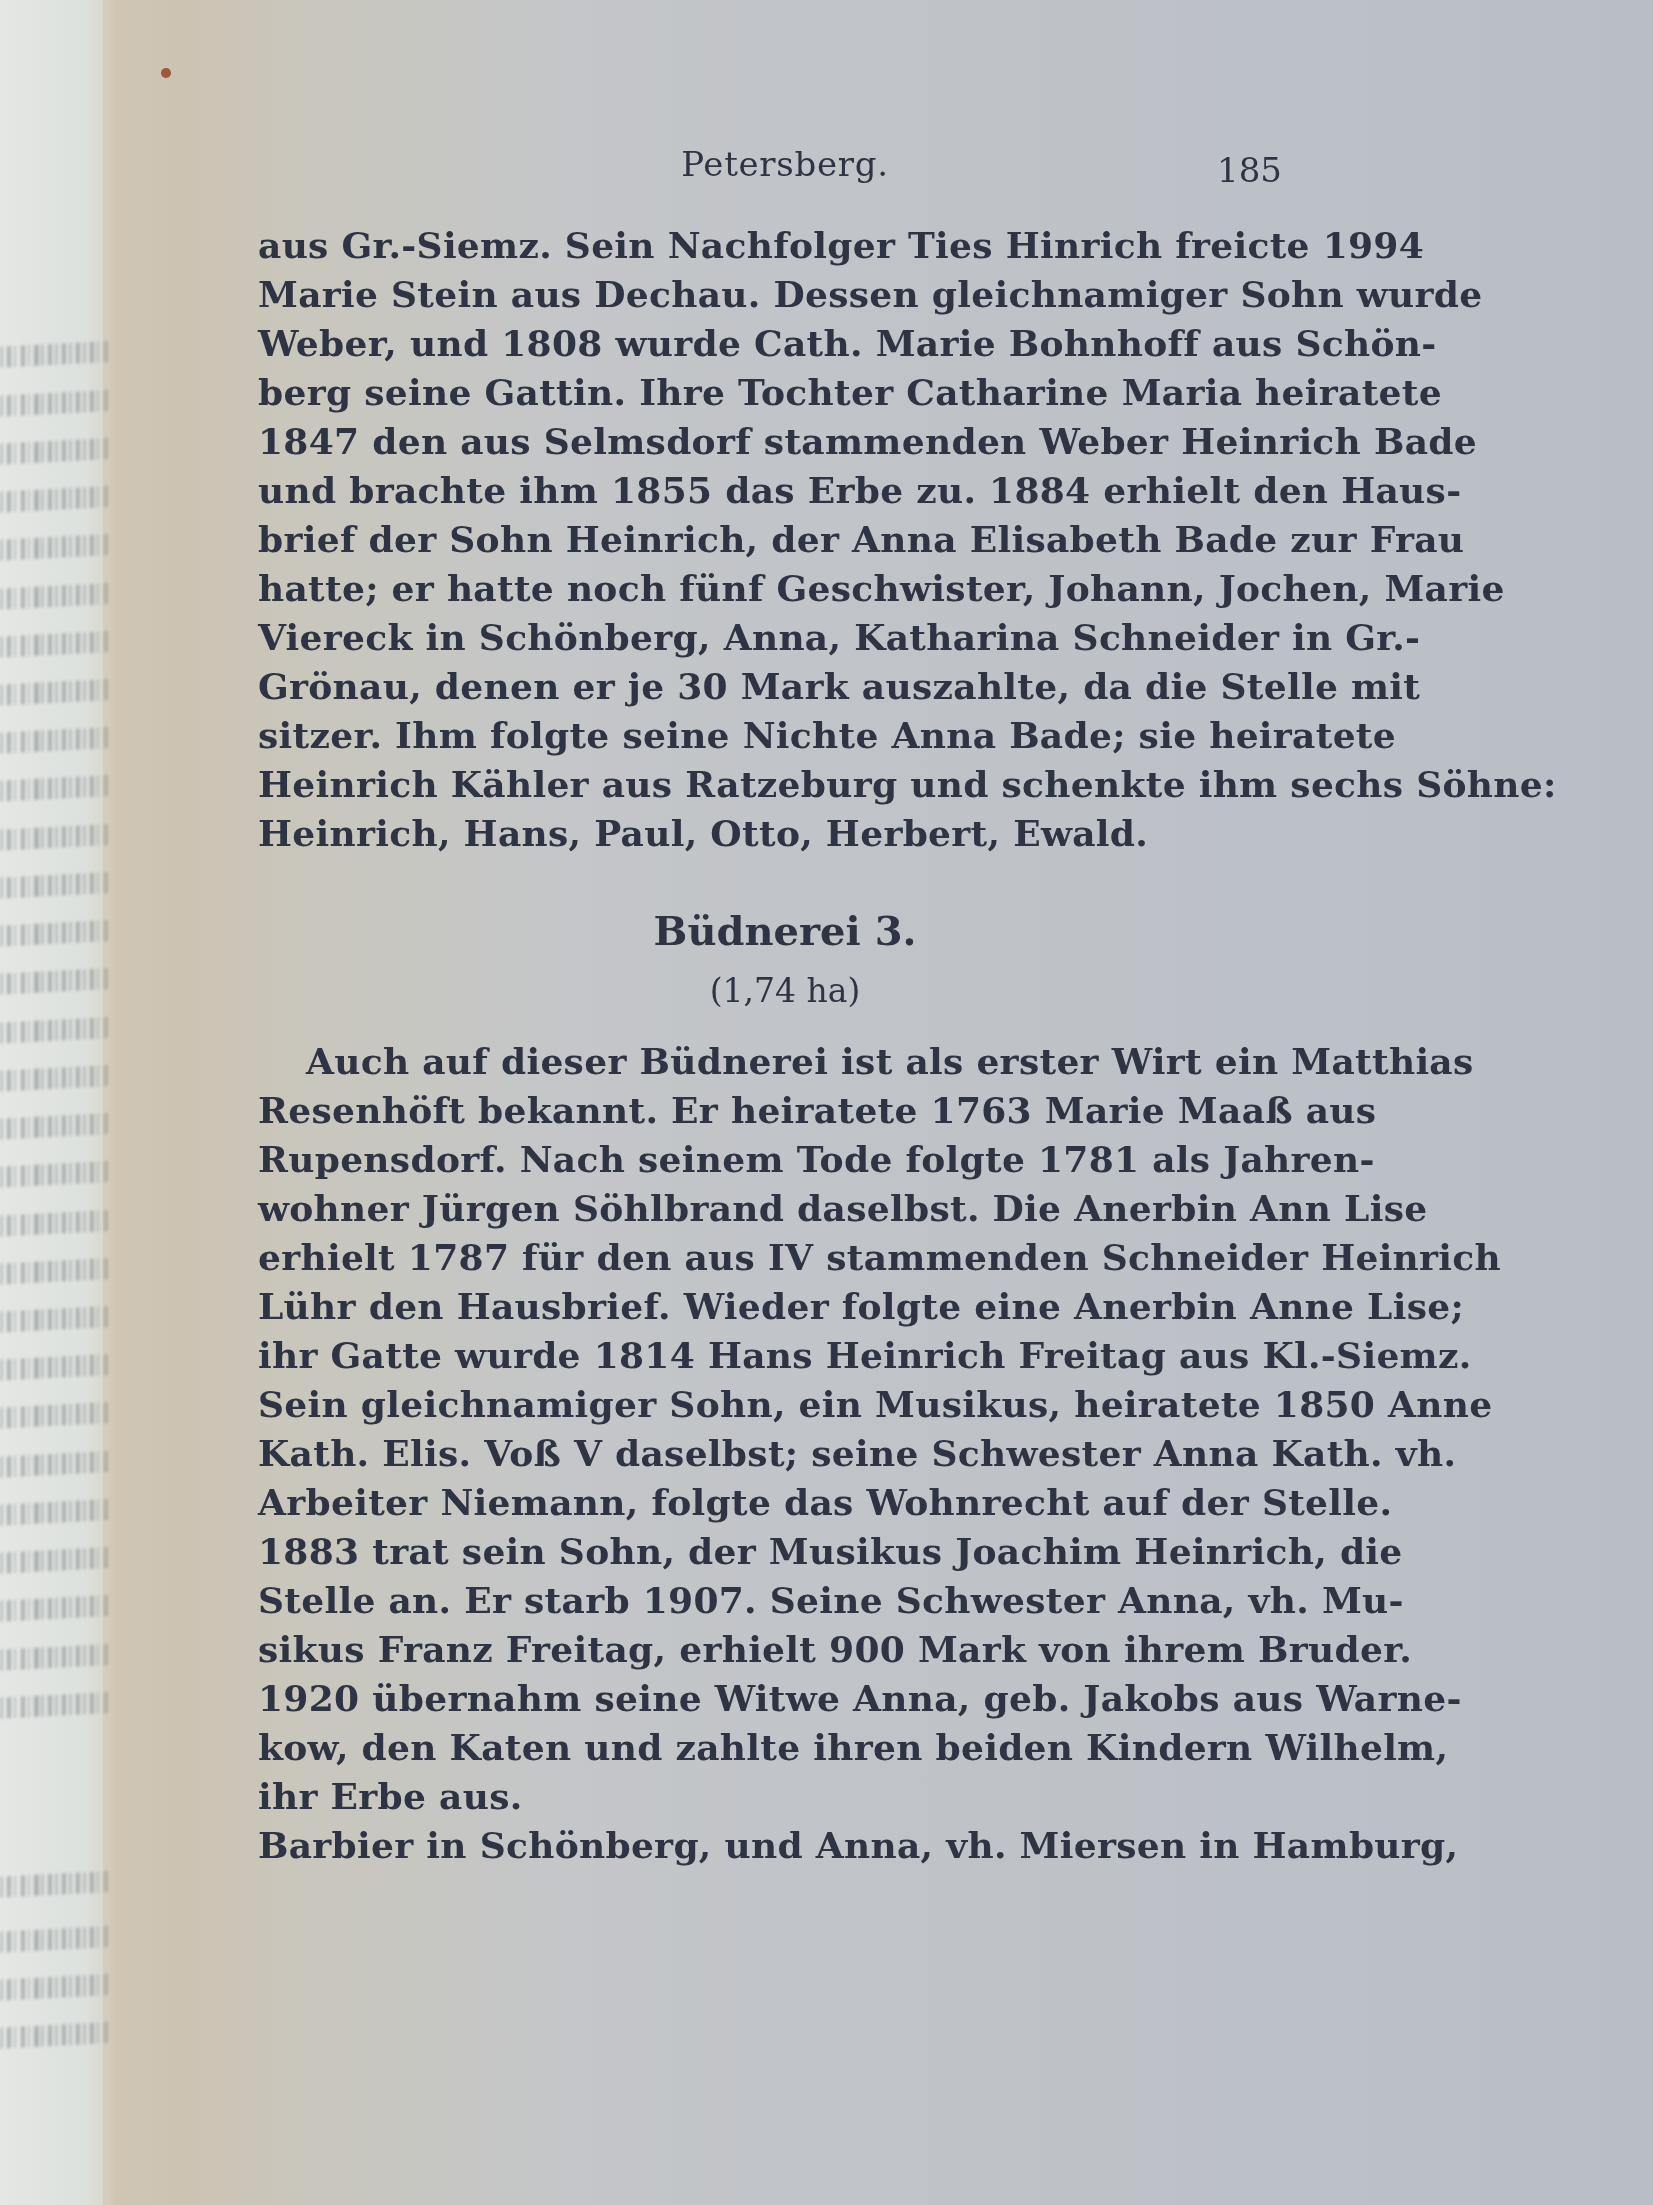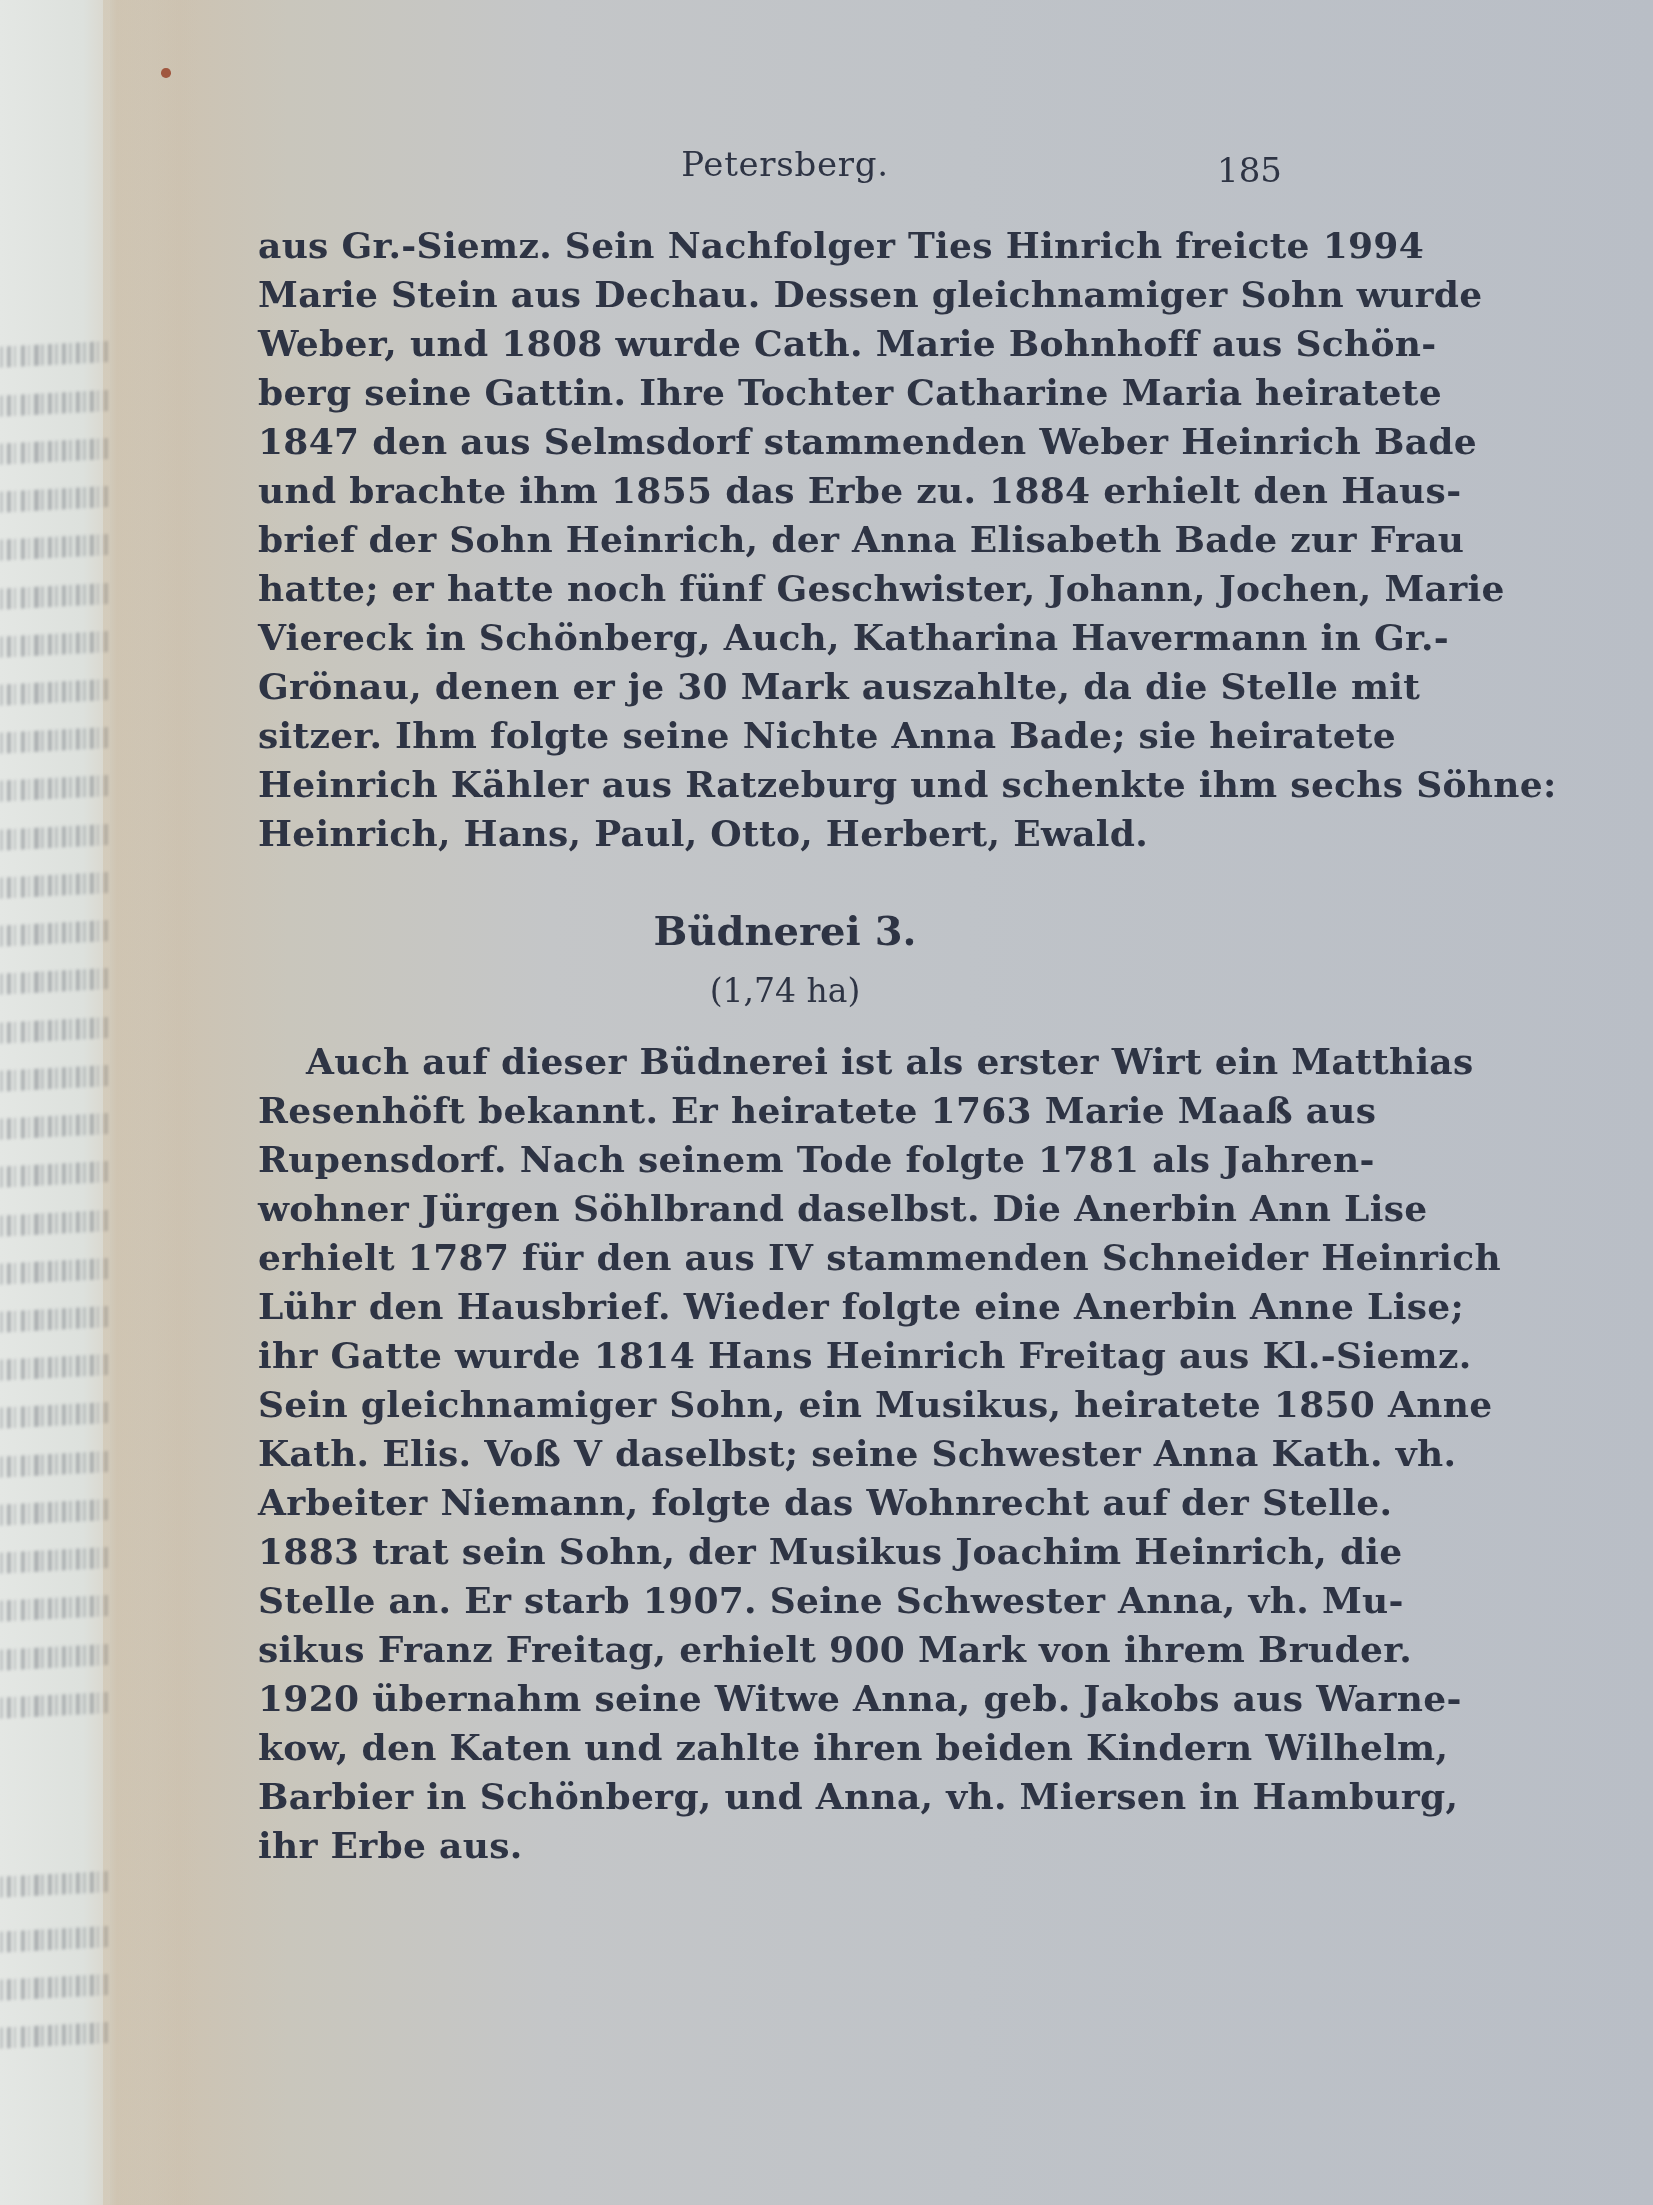--- a/index.html
+++ b/index.html
@@ -104,21 +104,21 @@
 
   <p class="para p1">
     <span class="line">aus Gr.-Siemz. Sein Nachfolger Ties Hinrich freicte 1994</span>
     <span class="line">Marie Stein aus Dechau. Dessen gleichnamiger Sohn wurde</span>
     <span class="line">Weber, und 1808 wurde Cath. Marie Bohnhoff aus Schön-</span>
     <span class="line">berg seine Gattin. Ihre Tochter Catharine Maria heiratete</span>
     <span class="line">1847 den aus Selmsdorf stammenden Weber Heinrich Bade</span>
     <span class="line">und brachte ihm 1855 das Erbe zu. 1884 erhielt den Haus-</span>
     <span class="line">brief der Sohn Heinrich, der Anna Elisabeth Bade zur Frau</span>
     <span class="line">hatte; er hatte noch fünf Geschwister, Johann, Jochen, Marie</span>
-    <span class="line">Viereck in Schönberg, Auch, Katharina Havermann in Gr.-</span>
+    <span class="line">Viereck in Schönberg, Anna, Katharina Schneider in Gr.-</span>
     <span class="line">Grönau, denen er je 30 Mark auszahlte, da die Stelle mit</span>
     <span class="line">sitzer. Ihm folgte seine Nichte Anna Bade; sie heiratete</span>
     <span class="line">Heinrich Kähler aus Ratzeburg und schenkte ihm sechs Söhne:</span>
     <span class="line last">Heinrich, Hans, Paul, Otto, Herbert, Ewald.</span>
   </p>
 
   <div class="section-heading">Büdnerei 3.</div>
   <div class="section-subheading">(1,74 ha)</div>
 
   <p class="para">
@@ -130,17 +130,17 @@
     <span class="line">Lühr den Hausbrief. Wieder folgte eine Anerbin Anne Lise;</span>
     <span class="line">ihr Gatte wurde 1814 Hans Heinrich Freitag aus Kl.-Siemz.</span>
     <span class="line">Sein gleichnamiger Sohn, ein Musikus, heiratete 1850 Anne</span>
     <span class="line">Kath. Elis. Voß V daselbst; seine Schwester Anna Kath. vh.</span>
     <span class="line">Arbeiter Niemann, folgte das Wohnrecht auf der Stelle.</span>
     <span class="line">1883 trat sein Sohn, der Musikus Joachim Heinrich, die</span>
     <span class="line">Stelle an. Er starb 1907. Seine Schwester Anna, vh. Mu-</span>
     <span class="line">sikus Franz Freitag, erhielt 900 Mark von ihrem Bruder.</span>
     <span class="line">1920 übernahm seine Witwe Anna, geb. Jakobs aus Warne-</span>
     <span class="line">kow, den Katen und zahlte ihren beiden Kindern Wilhelm,</span>
+    <span class="line last">ihr Erbe aus.</span>
     <span class="line">Barbier in Schönberg, und Anna, vh. Miersen in Hamburg,</span>
-    <span class="line last">ihr Erbe aus.</span>
   </p>
 </div>
 
 
 </body></html>

